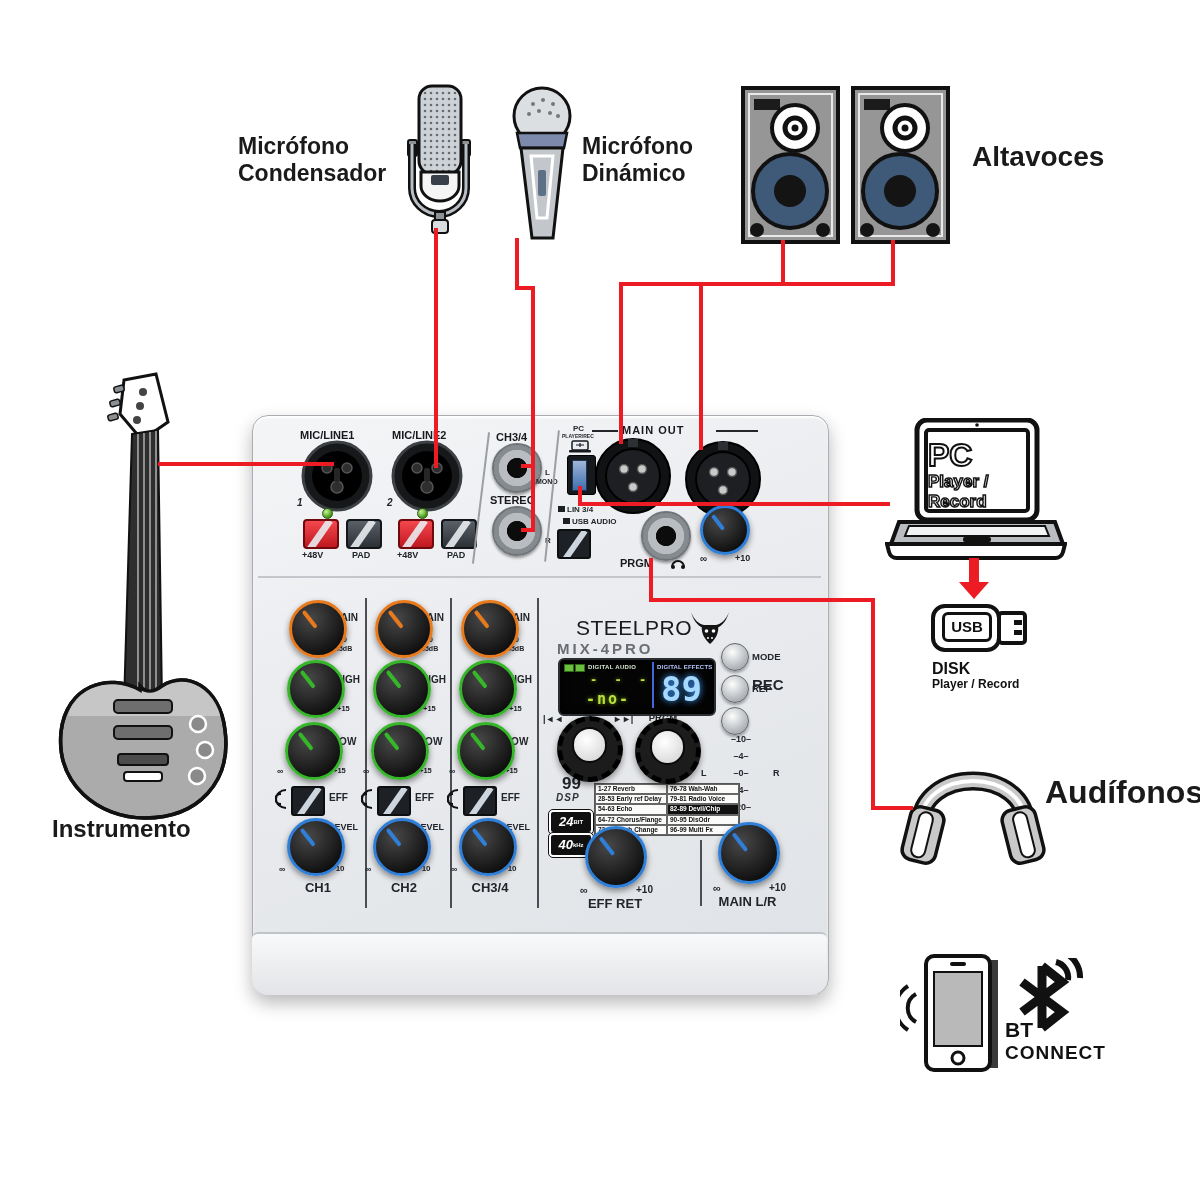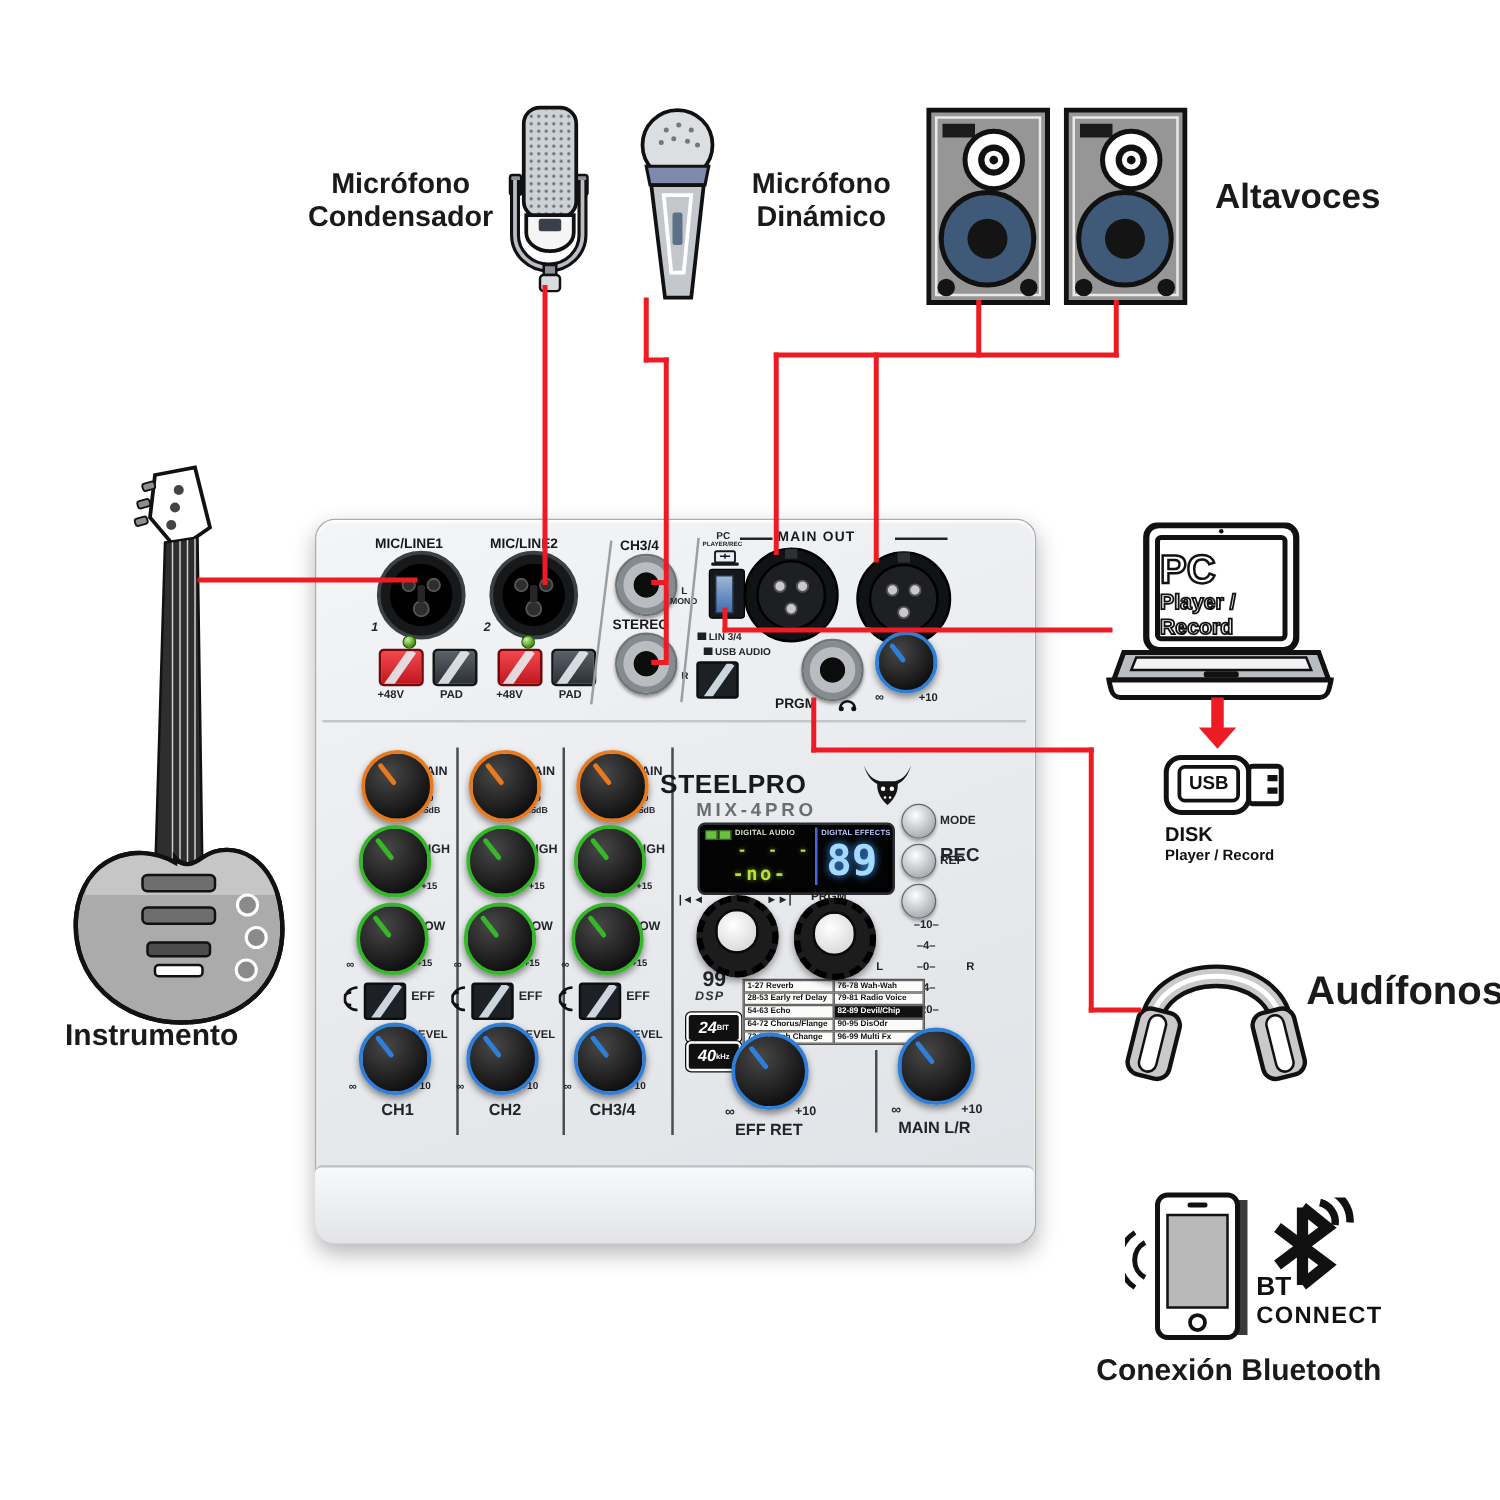--- a/index.html
+++ b/index.html
@@ -1,19 +1,19 @@
 <!DOCTYPE html>
 <html><head>
 <meta charset="utf-8">
 <style>
   html,body{margin:0;padding:0;background:#fff;}
   #canvas{position:relative;width:1200px;height:1200px;background:#fff;overflow:hidden;
           font-family:"Liberation Sans",sans-serif;color:#111;}
   .abs{position:absolute;}
-  .biglbl{font-weight:bold;font-size:23px;line-height:27px;text-align:center;color:#1a1a1a;}
+  .biglbl{font-weight:bold;font-size:23px;line-height:27px;color:#1a1a1a;}
   .wire{position:absolute;background:#ed1c24;z-index:6;}
 
   
   .mixer{position:absolute;left:252px;top:415px;width:575px;height:578px;border-radius:16px;
          background:linear-gradient(160deg,#f4f5f7 0%,#e9ebee 45%,#dfe2e6 100%);
          border:1px solid #a9adb2;box-shadow:0 8px 18px rgba(0,0,0,.28), inset 0 2px 2px #fff;z-index:2;}
   .seam{position:absolute;background:#c3c7cc;}
   .frontlip{position:absolute;left:252px;top:932px;width:575px;height:61px;border-radius:6px 6px 16px 16px;
             background:linear-gradient(#f8f9fa,#e2e4e7);border-top:2px solid #c0c4c8;z-index:3;}
   .panel-divider{position:absolute;width:2px;background:#9b9fa4;}
@@ -118,21 +118,20 @@
     <div>Micrófono</div>
     <div>Condensador</div>
   </div>
   <div class="abs biglbl" style="left:582px;top:133px;width:150px;">
     <div>Micrófono</div>
     <div>Dinámico</div>
   </div>
   <div class="abs biglbl" style="left:972px;top:143px;font-size:28px;">Altavoces</div>
   <div class="abs biglbl" style="left:52px;top:815px;font-size:24px;">Instrumento</div>
   <div class="abs biglbl" style="left:1045px;top:779px;font-size:32px;">Audífonos</div>
-  <div class="abs biglbl" style="left:877px;top:1083px;font-size:24px;">Conexión Bluetooth</div>
 
   <svg class="abs" style="left:398px;top:84px;" width="82" height="150" viewBox="0 0 82 150">
     <defs>
         <pattern id="dots" width="6" height="6" patternUnits="userSpaceOnUse">
           <circle cx="3" cy="3" r="1.3" fill="#666c72"></circle>
         </pattern>
       </defs>
     <rect x="10" y="56" width="9" height="16" rx="2" fill="#8d9297" stroke="#111" stroke-width="2"></rect>
     <rect x="63" y="56" width="9" height="16" rx="2" fill="#8d9297" stroke="#111" stroke-width="2"></rect>
     <rect x="21" y="2" width="42" height="88" rx="13" fill="#cdd2d7" stroke="#111" stroke-width="3"></rect>
@@ -420,21 +419,21 @@
       </svg>
     <div class="slideswitch" style="left:18px;top:188px;"></div>
     <div class="tiny" style="left:56px;top:194px;font-size:10px;">EFF</div>
     <div class="tiny" style="left:56px;top:224px;font-size:9px;">LEVEL</div>
     <div class="knob ring-blue" style="left:14px;top:220px;width:52px;height:52px;"></div>
     <div class="tiny" style="left:6px;top:266px;font-size:9px;">∞</div>
     <div class="tiny" style="left:58px;top:266px;font-size:8px;">+10</div>
     <div class="tiny" style="left:0;top:282px;width:90px;text-align:center;font-size:13px;">CH3/4</div>
   </div>
 
-  <div class="silk" style="left:528px;top:616px;font-size:21px;font-weight:700;letter-spacing:.5px;z-index:3;">STEELPRO</div>
+  <div class="silk" style="left:576px;top:616px;font-size:21px;font-weight:400;letter-spacing:.5px;z-index:3;">STEELPRO</div>
   <svg class="abs" style="left:690px;top:610px;z-index:3;" width="40" height="38" viewBox="0 0 40 36">
     <path d="M1,1 C4,12 10,16 14,17 L26,17 C30,16 36,12 39,1 C36,9 31,13 26,14 L14,14 C9,13 4,9 1,1 Z" fill="#141414"></path>
     <path d="M12,15 L28,15 C29,20 27,27 20,33 C13,27 11,20 12,15 Z" fill="#141414"></path>
     <circle cx="16.5" cy="20" r="1.8" fill="#fff"></circle>
       <circle cx="23.5" cy="20" r="1.8" fill="#fff"></circle>
     <circle cx="18" cy="27" r="1" fill="#fff"></circle>
       <circle cx="22" cy="27" r="1" fill="#fff"></circle>
   </svg>
   <div class="abs" style="left:557px;top:640px;font-size:15px;font-weight:600;color:#6a6e73;letter-spacing:3px;z-index:3;">MIX-4PRO</div>
 

